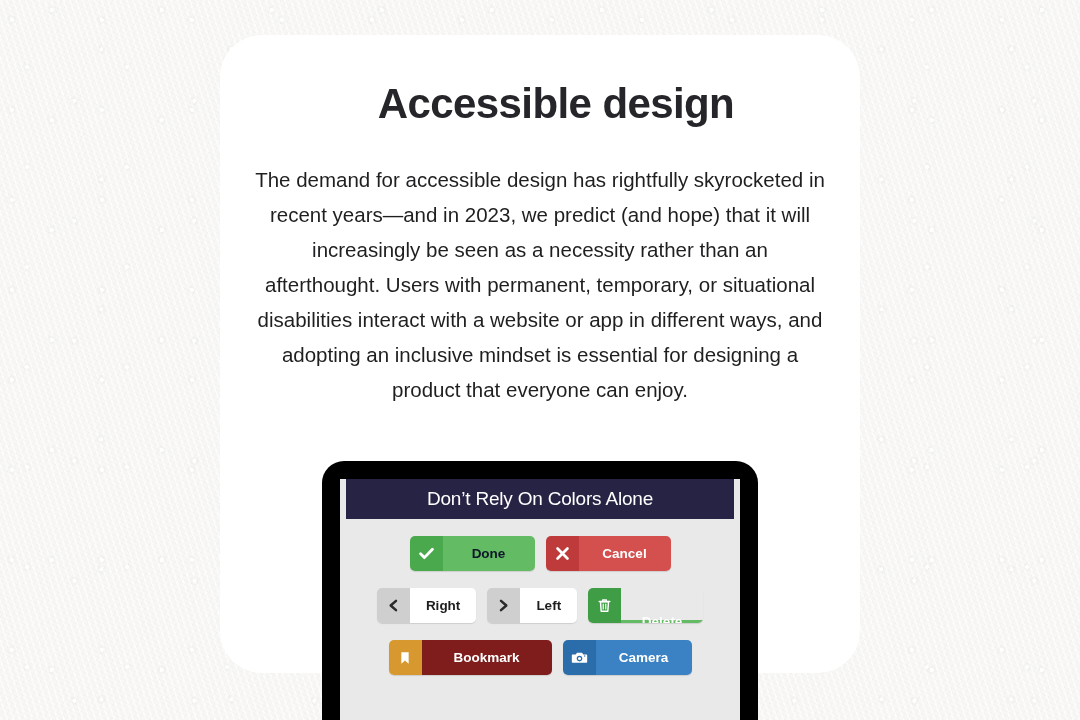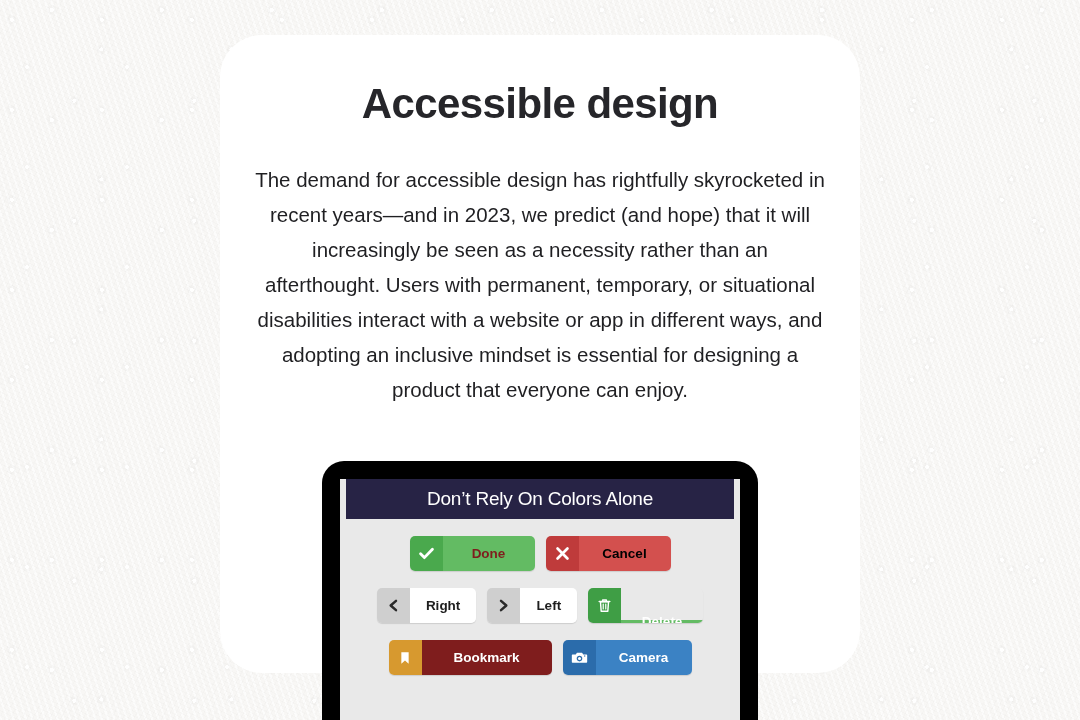--- a/index.html
+++ b/index.html
@@ -42,21 +42,21 @@
     top: 35px;
     width: 640px;
     height: 638px;
     background: #ffffff;
     border-radius: 42px;
     z-index: 1;
   }
 
   #page-title {
     position: absolute;
-    left: 0;
+    left: 16px;
     top: 45px;
     width: 100%;
     text-align: center;
     font-size: 42px;
     font-weight: bold;
     letter-spacing: -0.6px;
     color: #26262a;
   }
 
   #body-paragraph {
@@ -135,25 +135,25 @@
     align-items: center;
     justify-content: center;
     padding: 0 16px;
     font-size: 13.5px;
     font-weight: bold;
     white-space: nowrap;
   }
 
   
   #button-done .btn-icon  { background: #4aa94d; }
-  #button-done .btn-label { background: #63bb63; color: #7f1d1d; min-width: 92px; }
+  #button-done .btn-label { background: #63bb63; color: #0f172a; min-width: 92px; }
 
   
   #button-cancel .btn-icon  { background: #bf3b3b; }
-  #button-cancel .btn-label { background: #d3504e; color: #000000; min-width: 92px; }
+  #button-cancel .btn-label { background: #d3504e; color: #ffffff; min-width: 92px; }
 
   
   #button-left .btn-icon, #button-right .btn-icon   { background: #cfcfcf; }
   #button-left .btn-label, #button-right .btn-label { background: #ffffff; color: #1e1e1e; min-width: 44px; }
 
   
   #button-delete .btn-icon  { background: #3f9e45; }
   #button-delete .btn-label { background: #63bb63; color: #ffffff; min-width: 82px; margin-top: 32px; }
 
   

